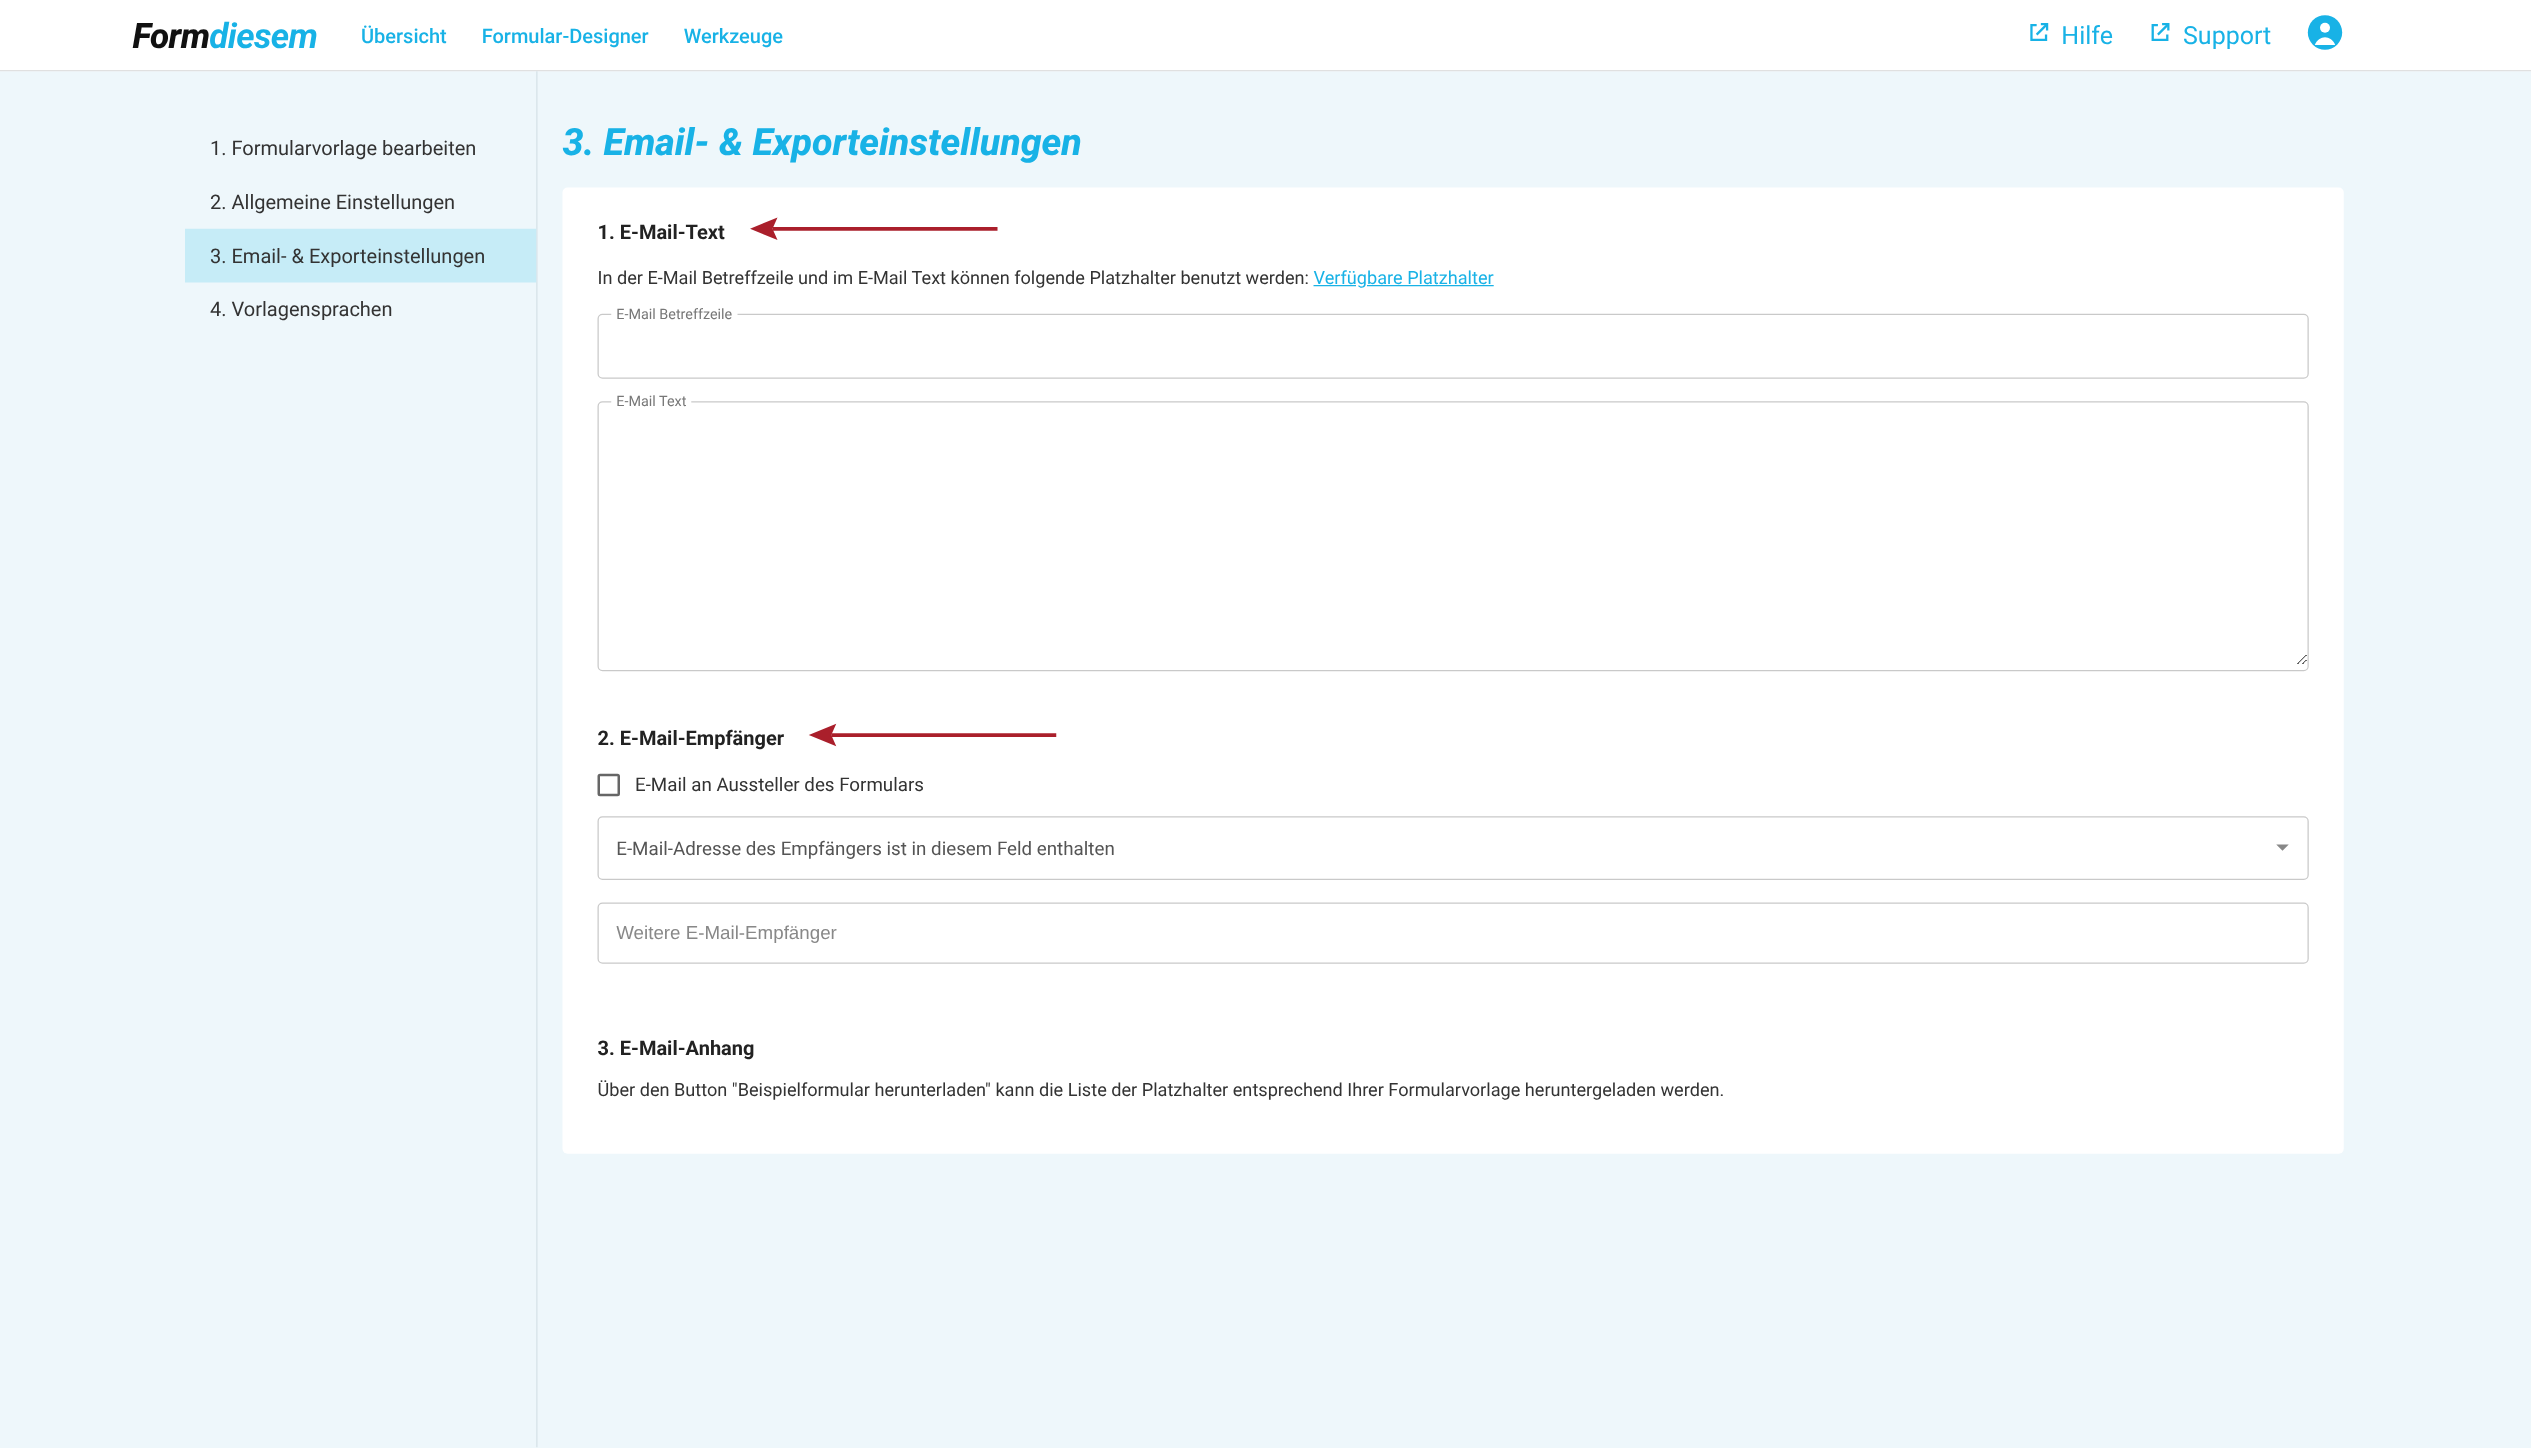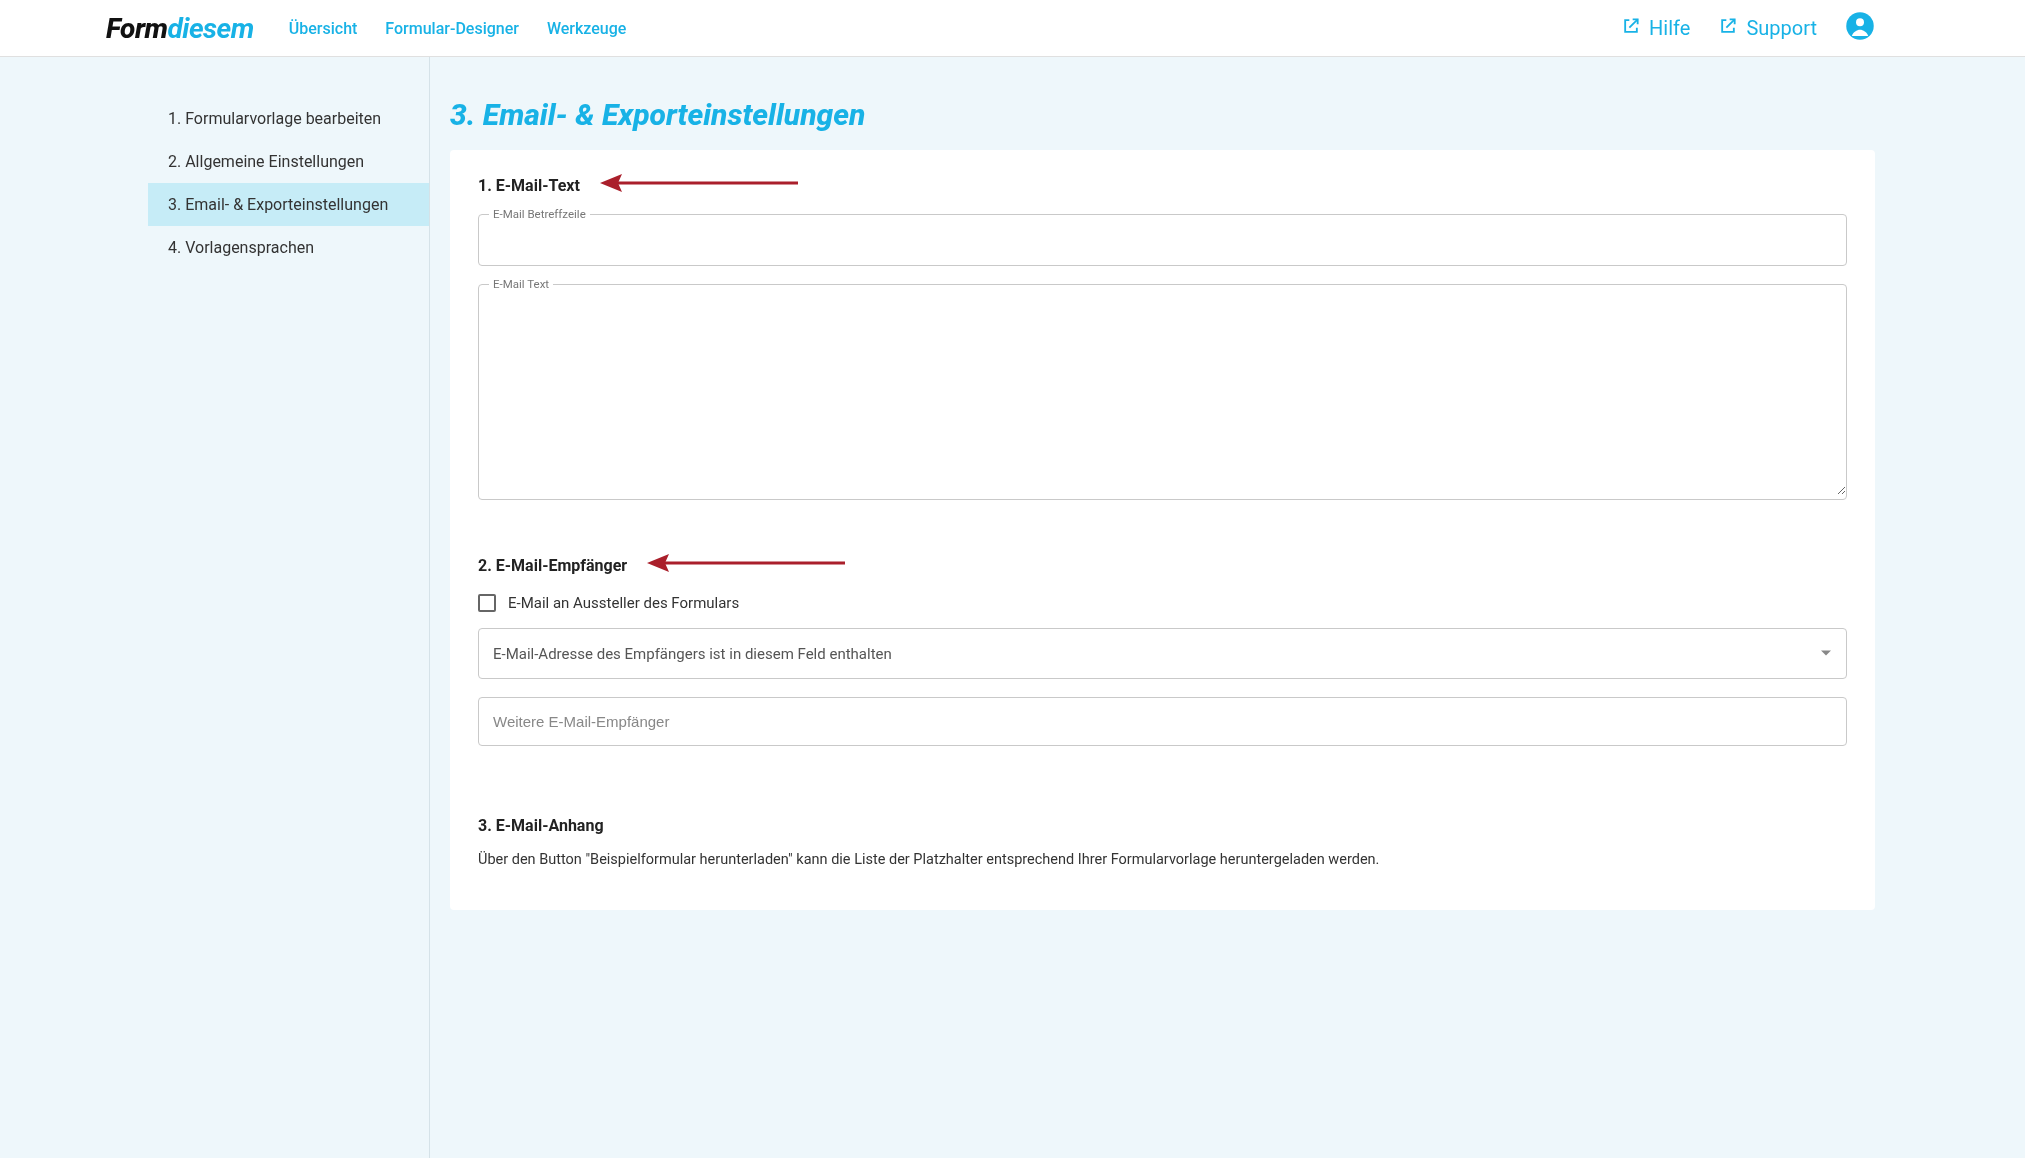--- a/index.html
+++ b/index.html
@@ -88,21 +88,21 @@
   border: none;
   outline: none;
   padding: 16px 12px;
   font-size: 15px;
   background: transparent;
   resize: vertical;
   font-family: inherit;
 }
 textarea.field-input { height: 210px; resize: both; }
 .textarea-wrap { padding-bottom: 0; }
-.section-gap { margin-top: 52px; text-align: center; }
+.section-gap { margin-top: 40px; text-align: center; }
 .checkbox-row { display: flex; align-items: center; gap: 12px; margin-bottom: 16px; cursor: pointer; }
 .checkbox-box { width: 18px; height: 18px; border: 2px solid #666; border-radius: 2px; flex-shrink: 0; }
 .checkbox-label { font-size: 15px; color: #333; }
 .select-wrap {
   border: 1px solid #c9c9c9;
   border-radius: 4px;
   padding: 15px 14px;
   margin-bottom: 18px;
   display: flex;
   align-items: center;
@@ -193,20 +193,23 @@
       <div class="section-heading">
         <span>1. E-Mail-Text</span>
         <span class="arrow-annotation">
           <svg width="200" height="22" viewBox="0 0 200 22">
               <line x1="200" y1="11" x2="20" y2="11" stroke="#aa1f2b" stroke-width="3"></line>
               <path d="M2 11 L24 2 L20 11 L24 20 Z" fill="#aa1f2b"></path>
             </svg>
         </span>
       </div>
 
+      <p class="section-desc">
+        <span>In der E-Mail Betreffzeile und im E-Mail Text können folgende Platzhalter benutzt werden: </span><a href="#" class="link">Verfügbare Platzhalter</a>
+      </p>
 
       <div class="field-wrap">
         <span class="field-label">E-Mail Betreffzeile</span>
         <input class="field-input" type="text" style="">
       </div>
 
       <div class="field-wrap textarea-wrap">
         <span class="field-label">E-Mail Text</span>
         <textarea class="field-input" style=""></textarea>
       </div>

